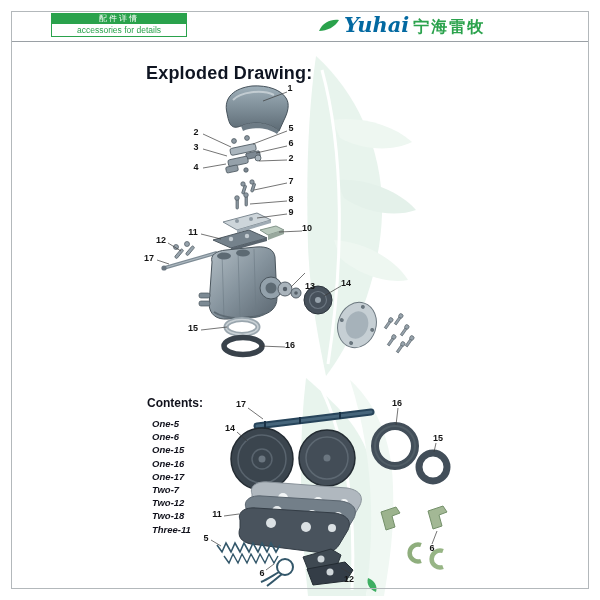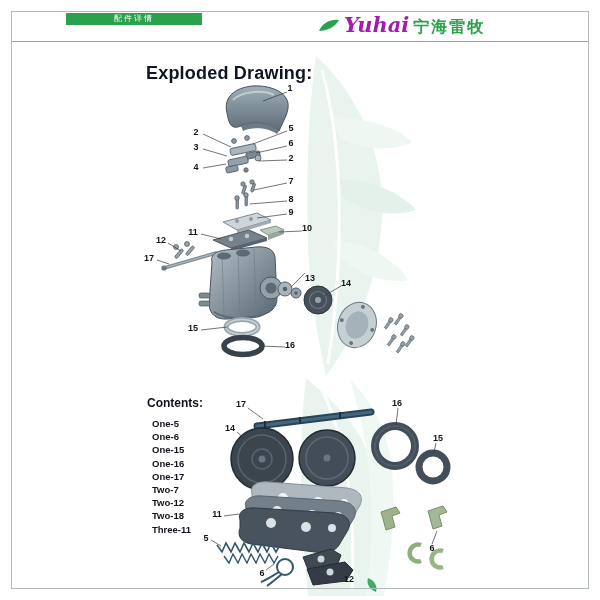--- a/index.html
+++ b/index.html
@@ -2,36 +2,36 @@
 <html><head>
 <meta charset="utf-8">
 <style>
   html,body{margin:0;padding:0;background:#ffffff;}
   .page{position:relative;width:600px;height:600px;background:#ffffff;overflow:hidden;
         font-family:"Liberation Sans", sans-serif;color:#14141e;}
   .frame{position:absolute;left:11px;top:11px;right:11px;bottom:11px;border:1px solid #b3b8bb;pointer-events:none;}
   .header-rule{position:absolute;left:12px;right:12px;top:41px;height:1px;background:#9aa0a5;}
 
   
-  .badge{position:absolute;left:66px;top:13px;width:134px;border:1px solid #2aa24c;background:#ffffff;}
+  .badge{position:absolute;left:51px;top:13px;width:134px;border:1px solid #2aa24c;background:#ffffff;}
   .badge-cn{display:block;background:#2aa24c;color:#ffffff;font-size:8px;line-height:10px;text-align:center;letter-spacing:2px;}
   .badge-en{display:block;color:#2aa24c;font-size:8.5px;line-height:12px;text-align:center;}
 
   
   .logo{position:absolute;left:318px;top:10px;height:30px;display:flex;align-items:center;gap:4px;}
-  .logo-script{font-family:"DejaVu Serif", serif;font-style:italic;font-weight:bold;font-size:21px;color:#a21caf;line-height:28px;}
+  .logo-script{font-family:"DejaVu Serif", serif;font-style:italic;font-weight:bold;font-size:21px;color:#0369a1;line-height:28px;}
   .logo-cn{font-size:16px;font-weight:bold;color:#2aa24c;letter-spacing:2px;padding-top:4px;}
 
   .h-title{position:absolute;font-size:18px;font-weight:bold;color:#0f1522;letter-spacing:0.2px;}
   .h-exploded{left:146px;top:63px;}
   .h-repair{left:145px;top:372px;}
 
   .contents-label{position:absolute;left:147px;top:396px;font-size:12px;font-weight:bold;color:#11121c;}
   .contents-list{position:absolute;left:152px;top:417px;font-size:9.5px;font-weight:bold;color:#11121c;}
-  .contents-list div{line-height:13.2px;}
+  .contents-list div{line-height:13.2px;font-style:italic;}
 
   .callout{position:absolute;transform:translate(-50%,-50%);font-size:9px;font-weight:bold;color:#151515;white-space:nowrap;}
 
   svg.layer{position:absolute;left:0;top:0;}
 </style>
 </head>
 <body>
 
 <div class="page">
 
@@ -297,20 +297,21 @@
         <path d="M351,574 L341,568"></path>
         <path d="M432,544 L437,531"></path>
     </g>
   </svg>
 
   <div class="frame"></div>
   <div class="header-rule"></div>
 
   <div class="badge">
     <span class="badge-cn">配件详情</span>
+    <span class="badge-en">accessories for details</span>
   </div>
 
   <div class="logo">
     <svg width="22" height="14" viewBox="0 0 22 14">
       <path d="M1,13 C5,4 13,1 21,2 C17,9 9,13 1,13 Z" fill="#2aa24c"></path>
     </svg>
     <span class="logo-script">Yuhai</span>
     <span class="logo-cn">宁海雷牧</span>
   </div>
 
@@ -336,21 +337,21 @@
   <span class="callout" style="left:291px;top:128px">5</span>
   <span class="callout" style="left:291px;top:143px">6</span>
   <span class="callout" style="left:291px;top:158px">2</span>
   <span class="callout" style="left:291px;top:181px">7</span>
   <span class="callout" style="left:291px;top:199px">8</span>
   <span class="callout" style="left:291px;top:212px">9</span>
   <span class="callout" style="left:307px;top:228px">10</span>
   <span class="callout" style="left:193px;top:232px">11</span>
   <span class="callout" style="left:161px;top:240px">12</span>
   <span class="callout" style="left:149px;top:258px">17</span>
-  <span class="callout" style="left:310px;top:278px">13</span>
+  <span class="callout" style="left:310px;top:286px">13</span>
   <span class="callout" style="left:346px;top:283px">14</span>
   <span class="callout" style="left:193px;top:328px">15</span>
   <span class="callout" style="left:290px;top:345px">16</span>
 
   <span class="callout" style="left:241px;top:404px">17</span>
   <span class="callout" style="left:397px;top:403px">16</span>
   <span class="callout" style="left:438px;top:438px">15</span>
   <span class="callout" style="left:230px;top:428px">14</span>
   <span class="callout" style="left:217px;top:514px">11</span>
   <span class="callout" style="left:206px;top:538px">5</span>

